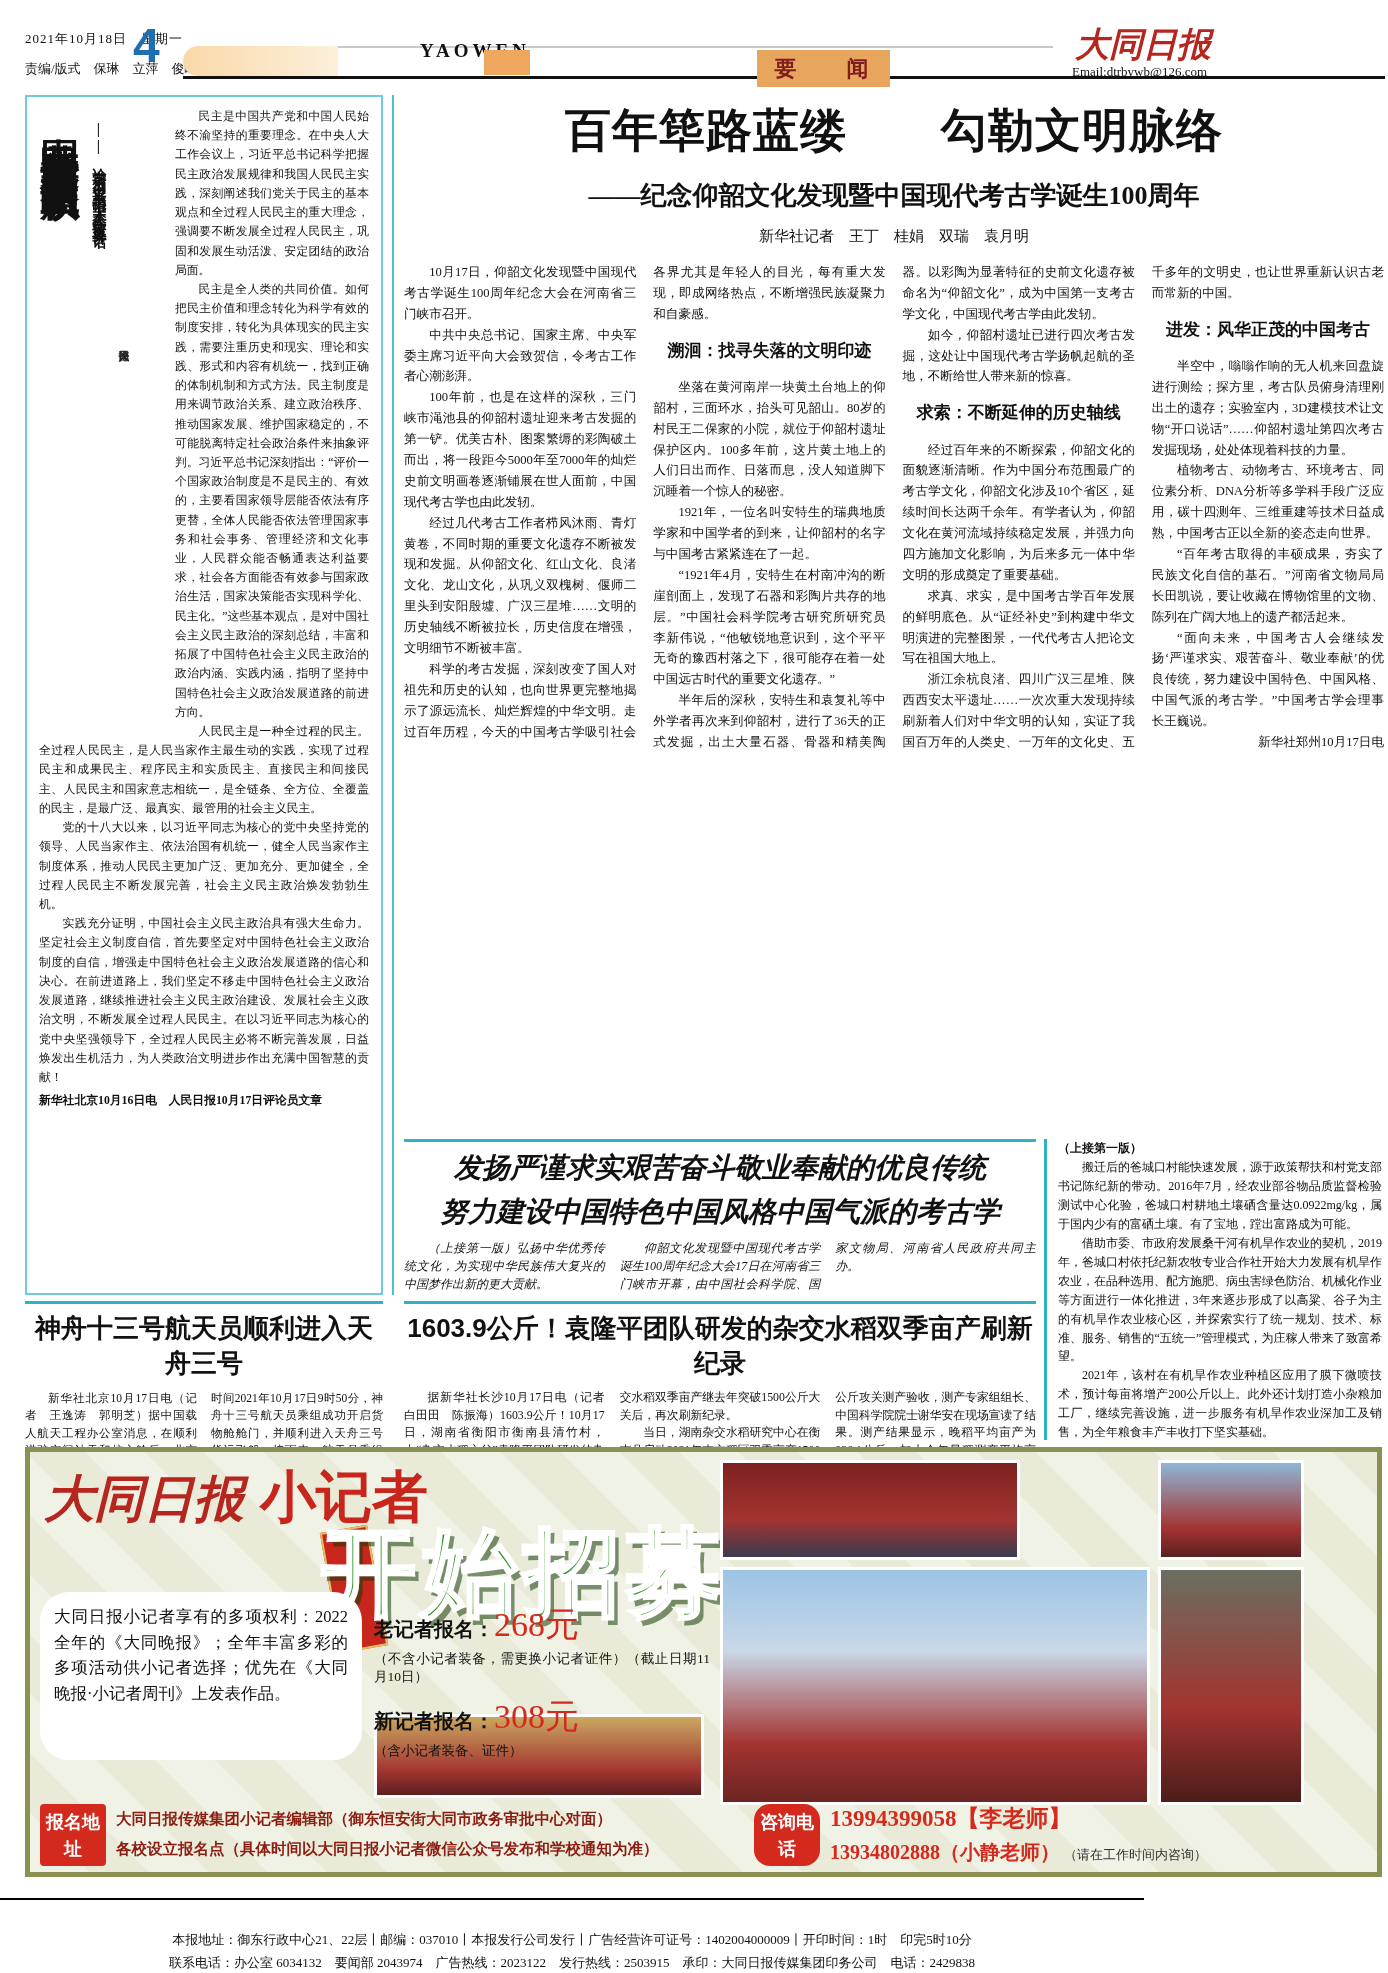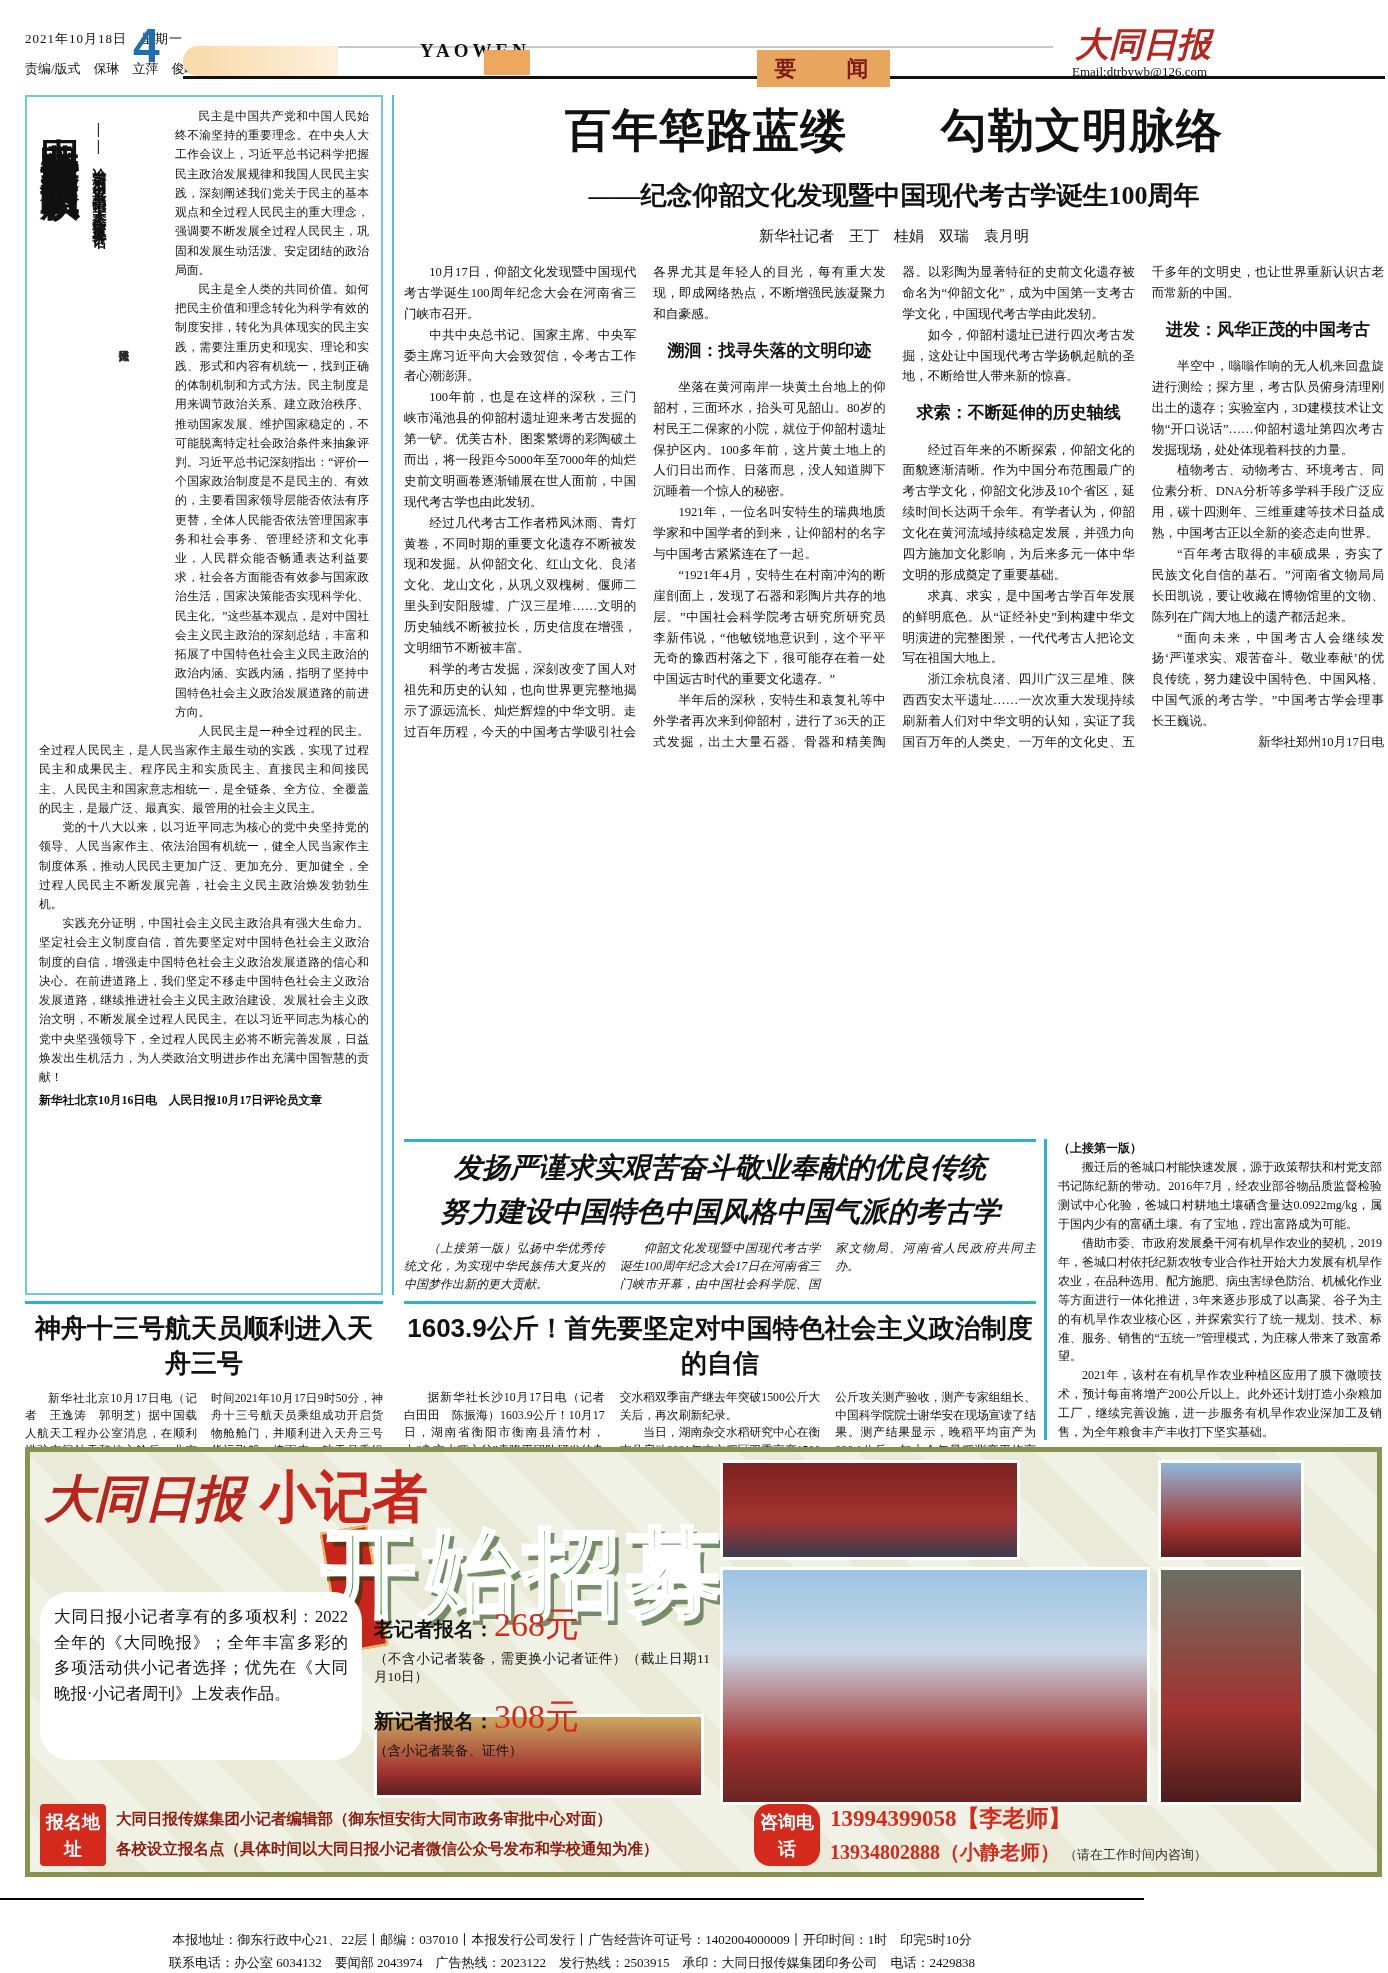--- a/index.html
+++ b/index.html
@@ -195,21 +195,21 @@
     <p class="cont-note">（上接第一版）</p>
     <div>
         <p>搬迁后的爸城口村能快速发展，源于政策帮扶和村党支部书记陈纪新的带动。2016年7月，经农业部谷物品质监督检验测试中心化验，爸城口村耕地土壤硒含量达0.0922mg/kg，属于国内少有的富硒土壤。有了宝地，蹚出富路成为可能。</p>
         <p>借助市委、市政府发展桑干河有机旱作农业的契机，2019年，爸城口村依托纪新农牧专业合作社开始大力发展有机旱作农业，在品种选用、配方施肥、病虫害绿色防治、机械化作业等方面进行一体化推进，3年来逐步形成了以高粱、谷子为主的有机旱作农业核心区，并探索实行了统一规划、技术、标准、服务、销售的“五统一”管理模式，为庄稼人带来了致富希望。</p>
         <p>2021年，该村在有机旱作农业种植区应用了膜下微喷技术，预计每亩将增产200公斤以上。此外还计划打造小杂粮加工厂，继续完善设施，进一步服务有机旱作农业深加工及销售，为全年粮食丰产丰收打下坚实基础。</p>
       </div>
   </div>
 
   <div class="abs rice">
     <div class="teal-rule"></div>
-    <div class="rice-head">1603.9公斤！首先要坚定对中国特色社会主义政治制度的自信</div>
+    <div class="rice-head">1603.9公斤！袁隆平团队研发的杂交水稻双季亩产刷新纪录</div>
     <div class="cols3r">
         <p>据新华社长沙10月17日电（记者　白田田　陈振海）1603.9公斤！10月17日，湖南省衡阳市衡南县清竹村，由“杂交水稻之父”袁隆平团队研发的杂交水稻双季亩产继去年突破1500公斤大关后，再次刷新纪录。</p>
         <p>当日，湖南杂交水稻研究中心在衡南县启动2021年南方稻区双季亩产1500公斤攻关测产验收，测产专家组组长、中国科学院院士谢华安在现场宣读了结果。测产结果显示，晚稻平均亩产为936.1公斤，加上今年早稻测产平均亩产为667.8公斤，杂交水稻双季亩产为1603.9公斤。</p>
       </div>
   </div>
 
   <div class="abs sz">
     <div class="teal-rule"></div>
     <div class="sz-head">神舟十三号航天员顺利进入天舟三号</div>
     <div class="cols2">

